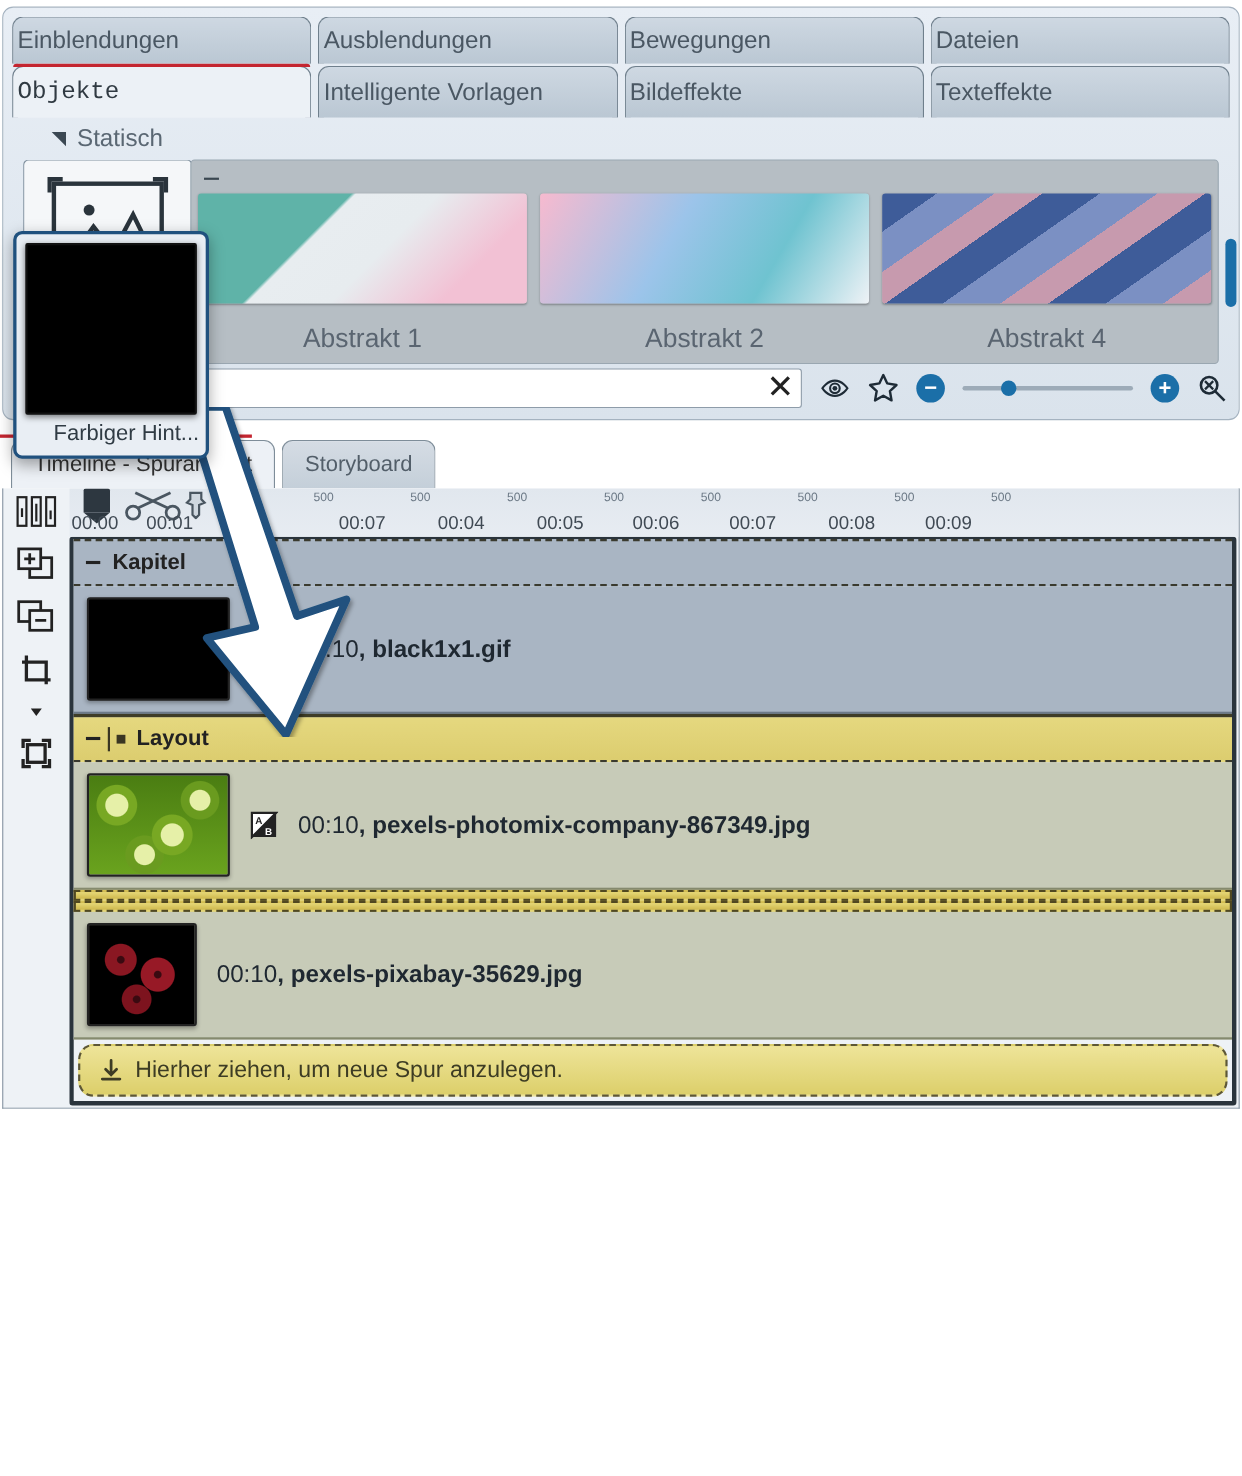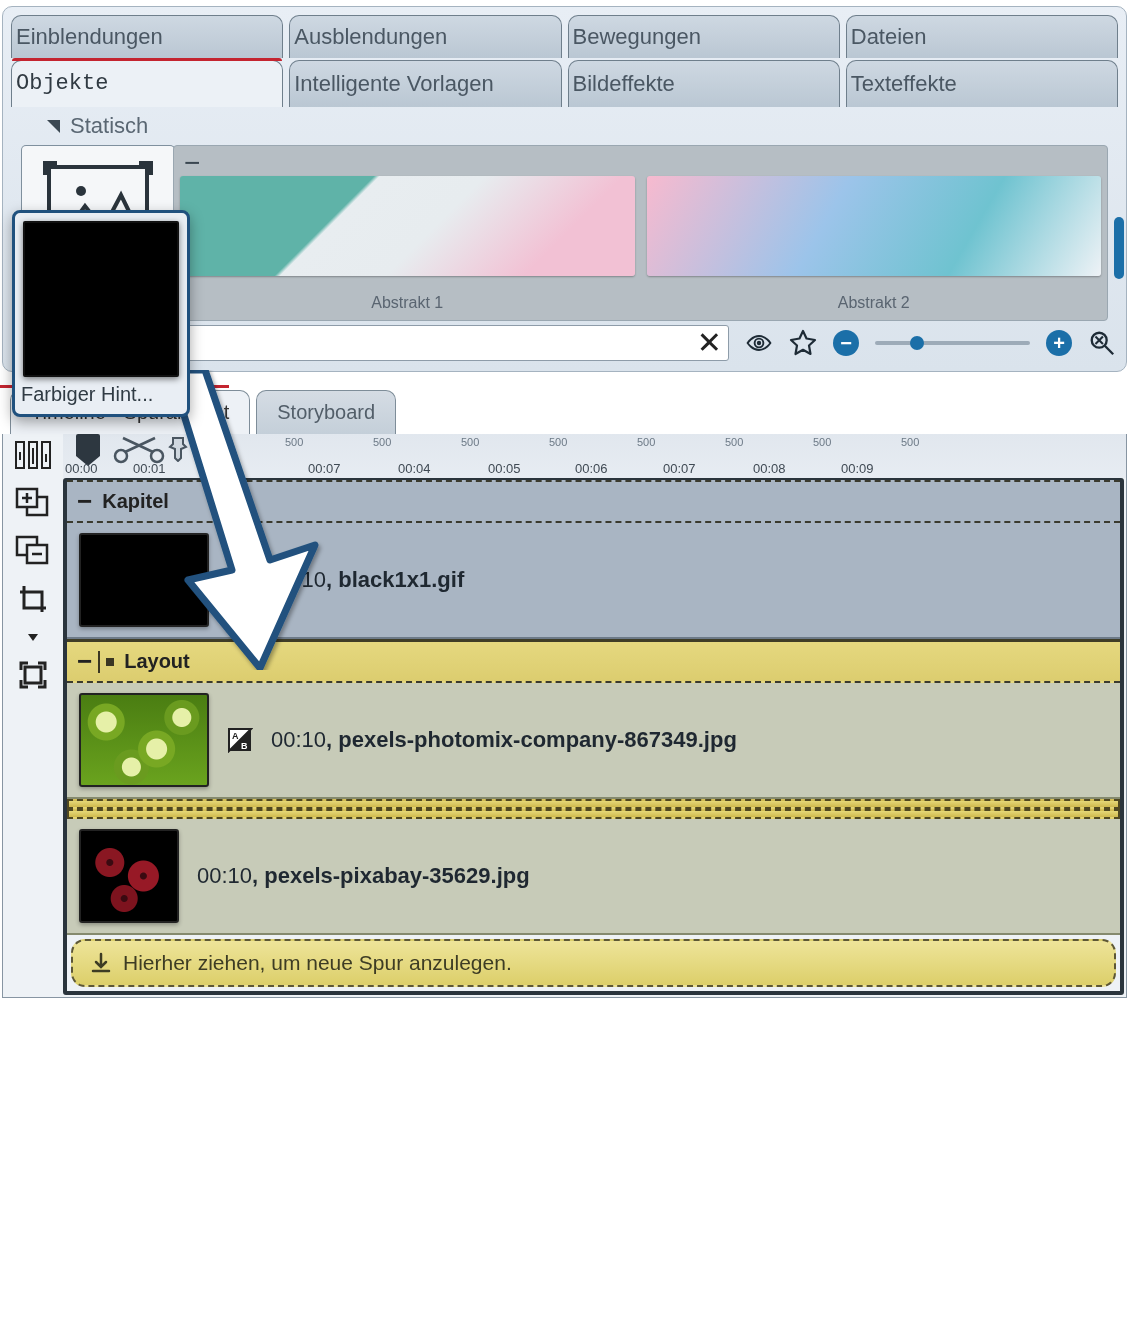--- a/index.html
+++ b/index.html
@@ -49,21 +49,21 @@
   .thumb-card-wrap{width:154px;text-align:center;}
   .thumb-card{height:130px;border:1px solid #7f909e;background:#f5f7f9;border-top-left-radius:5px;
               border-top-right-radius:5px;border-bottom:none;display:flex;align-items:center;justify-content:center;}
   .thumb-cap{font-size:20px;color:#535e68;padding:8px 4px;overflow:hidden;white-space:nowrap;text-overflow:ellipsis;}
 
   .gray-bay{flex:1;background:#b6bec4;border:1px solid #9aa7b1;border-radius:4px;
             padding:30px 6px 8px;display:flex;gap:12px;position:relative;margin-left:-2px;}
   .gray-bay .minus{position:absolute;left:10px;top:3px;font-size:28px;line-height:1;color:#3a4751;}
   .abs-item{flex:1;text-align:center;}
   .abs-thumb{height:100px;border-radius:3px;box-shadow:0 1px 2px rgba(0,0,0,.3);}
-  .abs-cap{margin-top:18px;font-size:16px;color:#5a6571;}
+  .abs-cap{margin-top:18px;font-size:24px;color:#5a6571;}
 
   .g1{background:linear-gradient(135deg,#5fb3a8 35%,#e8edf0 36%,#e7ecef 55%,#f2c1d4 80%);}
   .g2{background:linear-gradient(120deg,#f7bacf 0%,#9cc4ea 40%,#6fc3d0 70%,#eef2f6 100%);}
   .g3{background:repeating-linear-gradient(-40deg,#9f7ec6 0 22px,#7196cc 22px 44px,#c0cee0 44px 66px);}
   .g4{background:repeating-linear-gradient(-35deg,#c79aae 0 25px,#7b90c3 25px 55px,#3e5c99 55px 85px);}
 
   .search-row{display:flex;align-items:center;gap:16px;padding:4px 10px 0 10px;}
   .search-box{flex:1;position:relative;border:1px solid #8e9ca9;background:#fff;border-radius:3px;
               height:36px;display:flex;align-items:center;}
   .search-box input{flex:1;border:none;outline:none;font-size:18px;padding:0 8px;background:transparent;color:#6b7682;}
@@ -75,40 +75,40 @@
             align-items:center;justify-content:center;font-size:20px;font-weight:700;cursor:pointer;line-height:1;}
 
   .vscroll{position:absolute;right:2px;top:110px;width:12px;bottom:50px;}
   .vscroll .thumb{position:absolute;top:0;width:10px;height:62px;border-radius:5px;background:#1b6fa8;right:0;}
 
   
   .float-sel{position:absolute;left:12px;top:210px;width:178px;background:#e9eef4;border:3px solid var(--thumb-sel);
              border-radius:8px;box-shadow:0 5px 14px rgba(0,0,0,.35);z-index:50;}
   .float-sel .img{width:156px;height:156px;margin:8px auto 4px;background:#000;border:2px solid #111;border-radius:2px;
                   box-shadow:0 2px 6px rgba(0,0,0,.5);}
-  .float-sel .cap{text-align:left;font-size:20px;padding:2px 6px 8px;color:#303b44;white-space:nowrap;overflow:hidden;text-overflow:ellipsis;}
+  .float-sel .cap{text-align:right;font-size:20px;padding:2px 6px 8px;color:#303b44;white-space:nowrap;overflow:hidden;text-overflow:ellipsis;}
 
   .big-arrow{position:absolute;left:140px;top:370px;z-index:49;}
 
   
   .panel-bot{margin:18px 2px 0;}
   .bot-tabs{display:flex;gap:6px;padding:0 8px;}
   .bot-tab{padding:10px 20px;border:1px solid #7e8d99;border-bottom:none;border-top-left-radius:10px;
            border-top-right-radius:10px;font-size:20px;background:linear-gradient(#d5dce4,#c4cfd9);color:#525e69;cursor:pointer;}
   .bot-tab.active{background:#edf1f6;color:#333;}
   .bot-tab.active::before{content:"";display:block;position:relative;top:-13px;left:-20px;right:-20px;
                           height:3px;background:var(--accent-red);margin:-3px -20px 0;}
 
   .timeline-body{display:flex;border:1px solid #8795a2;border-top:none;background:#eef2f6;}
   .tool-col{width:60px;padding:4px 2px;display:flex;flex-direction:column;align-items:center;gap:14px;}
   .tool-col .ic{width:44px;height:34px;display:flex;align-items:center;justify-content:center;}
   .tl-right{flex:1;position:relative;overflow:hidden;}
 
   .ruler{position:relative;height:44px;background:linear-gradient(#e1e7ee,#e7ecf2);}
-  .ruler .num{position:absolute;bottom:2px;font-size:13px;color:#404a54;}
+  .ruler .num{position:absolute;bottom:2px;font-size:17px;color:#404a54;}
   .ruler .mini{position:absolute;top:2px;font-size:11px;color:#6c7986;}
   .playhead{position:absolute;left:13px;top:0;}
   .playhead .flag{width:24px;height:22px;background:#2d3740;border-radius:2px 2px 0 0;}
   .playhead .tri2{width:0;height:0;border-left:12px solid transparent;border-right:12px solid transparent;
                   border-top:10px solid #2d3740;}
   .playhead .line{position:absolute;width:2px;height:680px;left:11px;top:0;}
 
   .tracks{border:4px solid #2a343c;border-top-width:2px;border-radius:3px;margin:0 2px 2px 0;}
   .track-head{color:#222;font-weight:700;font-size:20px;padding:4px 10px;display:flex;align-items:center;gap:10px;}
   .row-gray{background:var(--row-gray);}
@@ -190,20 +190,24 @@
 
       <div class="gray-bay">
         <span class="minus">−</span>
         <div class="abs-item">
           <div class="abs-thumb g1"></div>
           <div class="abs-cap">Abstrakt 1</div>
         </div>
         <div class="abs-item">
           <div class="abs-thumb g2"></div>
           <div class="abs-cap">Abstrakt 2</div>
+        </div>
+        <div class="abs-item">
+          <div class="abs-thumb g4"></div>
+          <div class="abs-cap">Abstrakt 4</div>
         </div>
       </div>
     </div>
 
     <div class="vscroll">
       <div class="thumb"></div>
     </div>
   </div>
 
   <div class="search-row">

